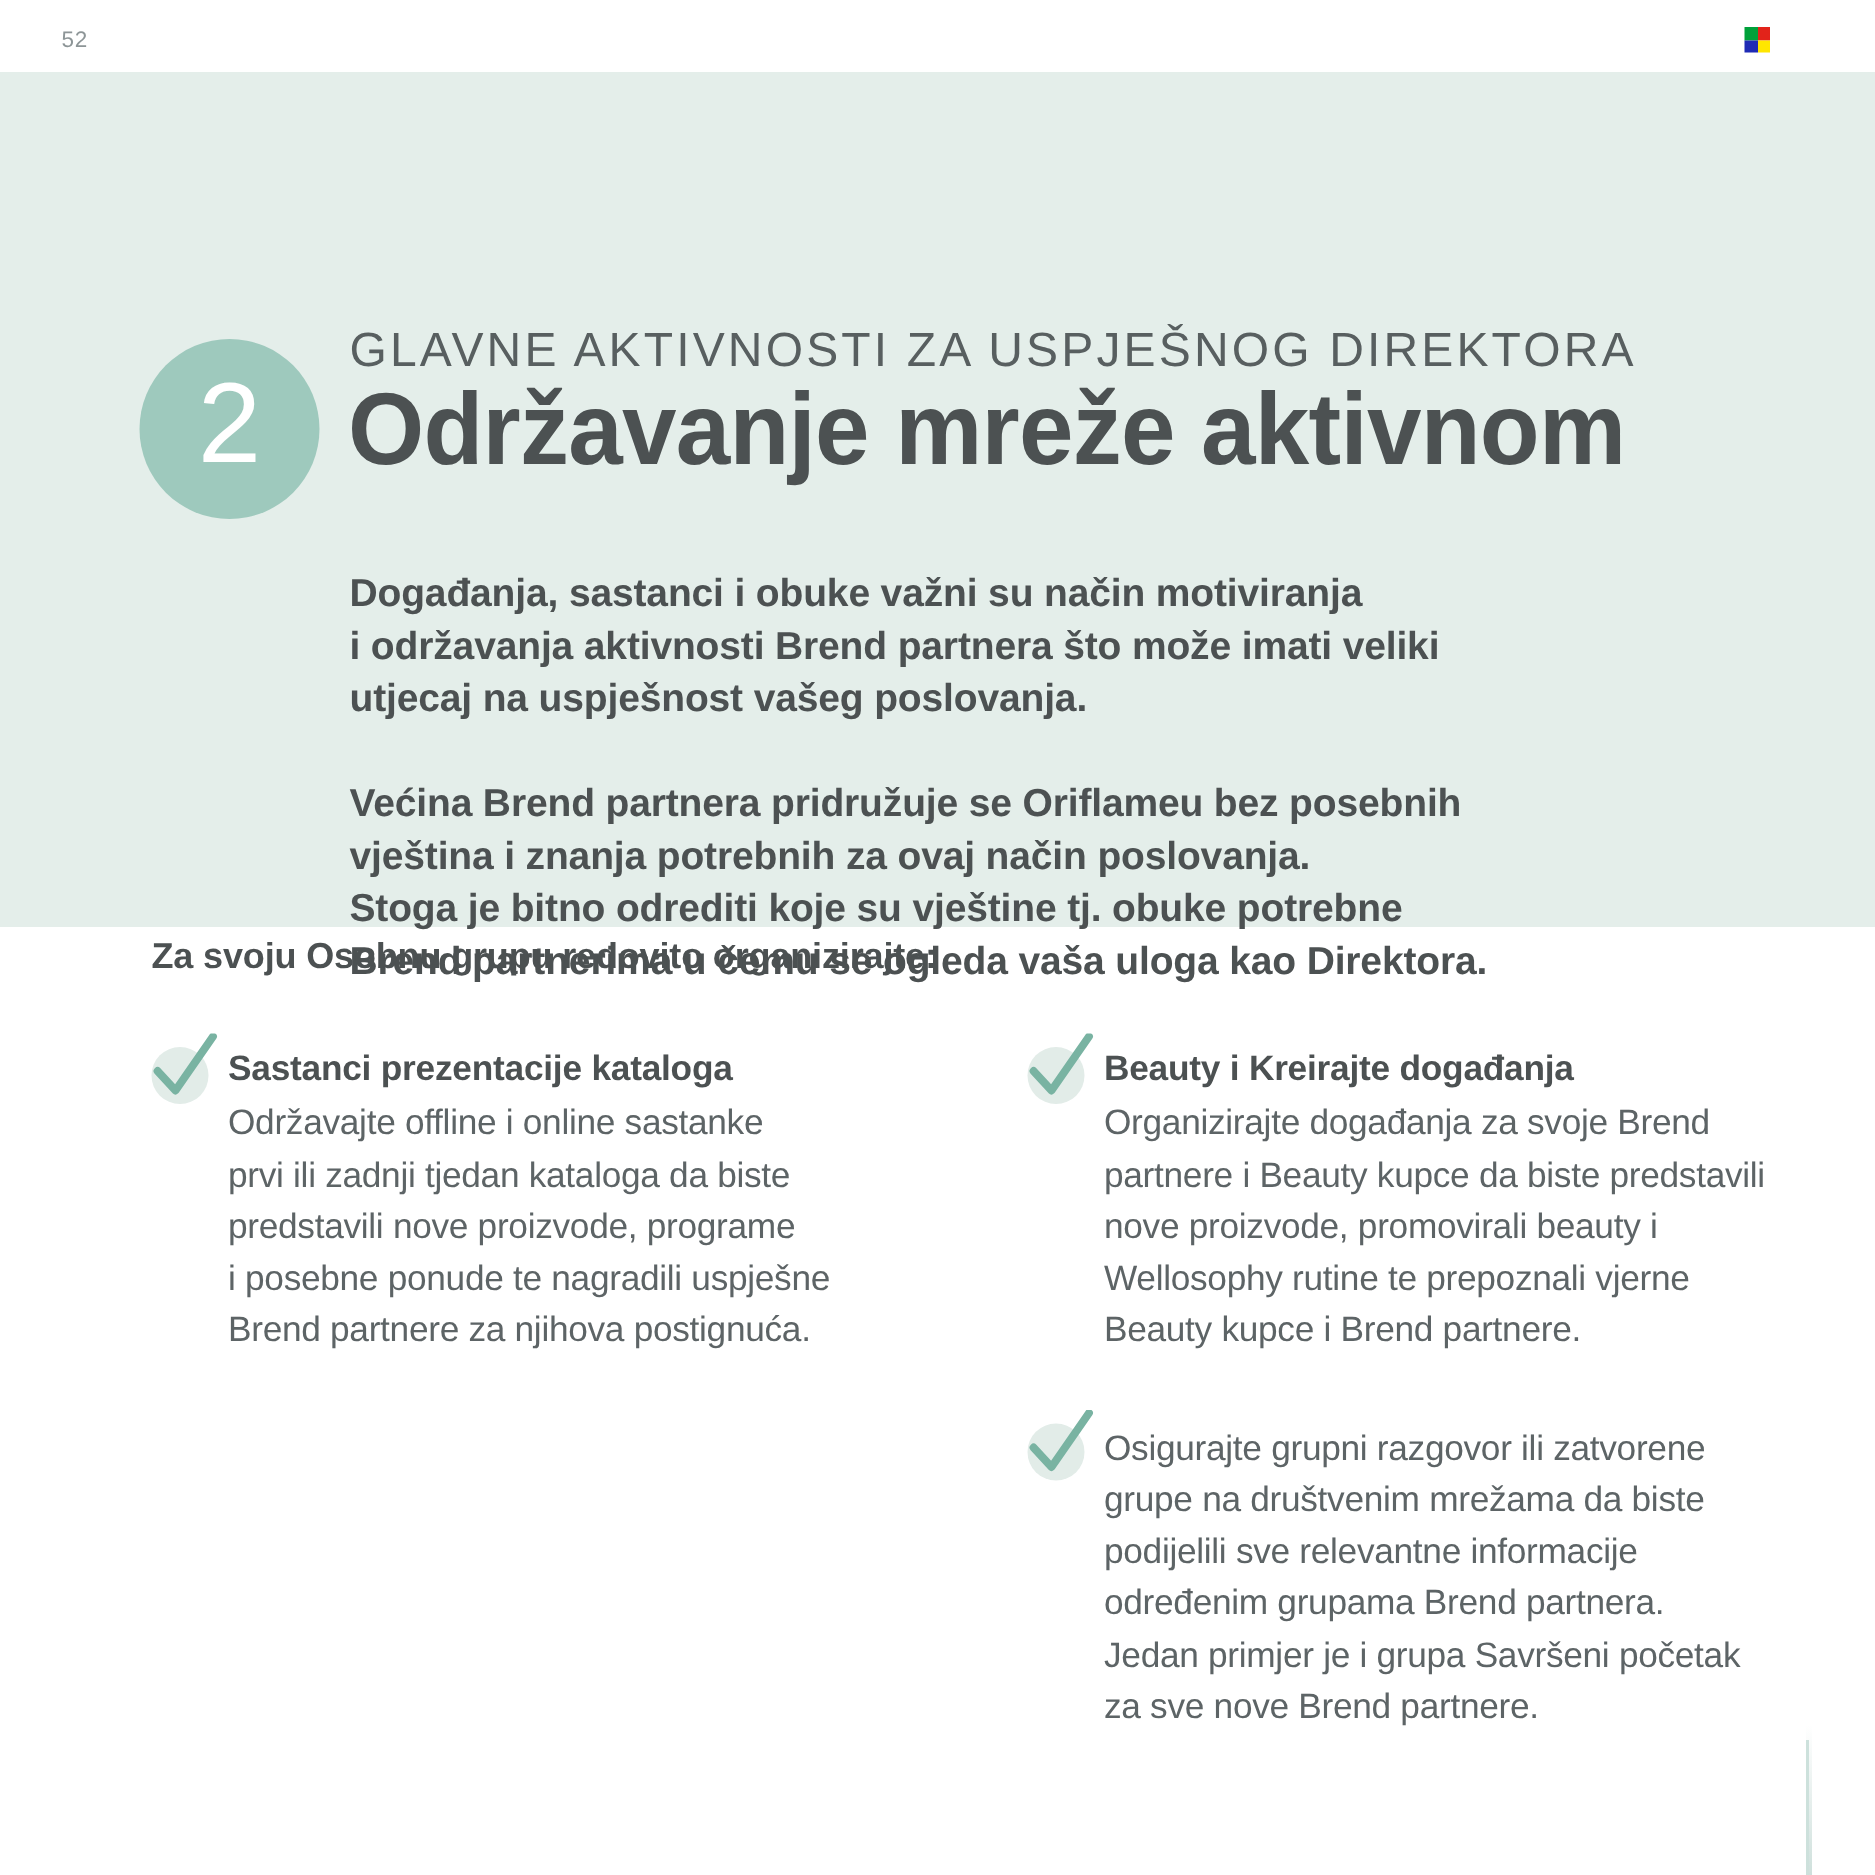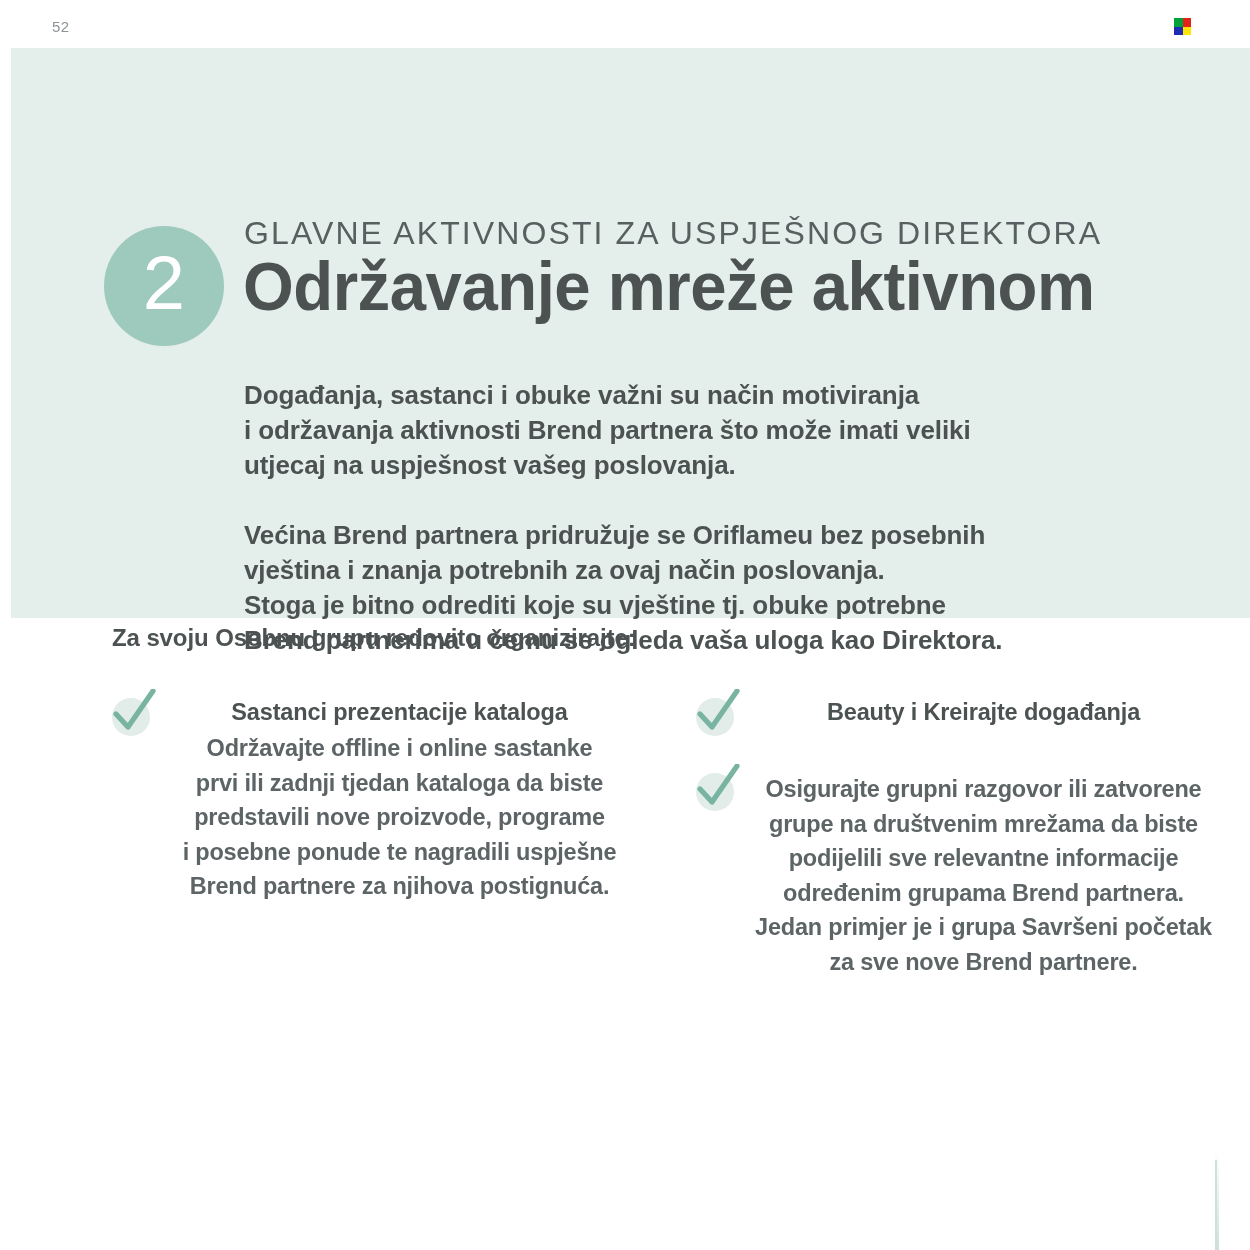--- a/index.html
+++ b/index.html
@@ -10,21 +10,20 @@
     background: #ffffff;
     font-family: "Liberation Sans", sans-serif;
     overflow: hidden;
   }
 
   .page {
     position: relative;
     width: 1208px;
     height: 1250px;
     background: #ffffff;
-    margin-left: 11px;
   }
 
   
   .page-number {
     position: absolute;
     left: 41px;
     top: 18px;
     font-size: 15px;
     color: #8d9597;
     letter-spacing: .5px;
@@ -152,21 +151,20 @@
     font-family: "Liberation Sans", sans-serif;
   }
 
   .cols {
     position: absolute;
     left: 99px;
     top: 697px;
     width: 1110px;
     display: flex;
     gap: 58px;
-    text-align: center;
   }
   .col { width: 526px; }
 
   .item { position: relative; padding-left: 53px; }
   .item + .item { margin-top: 44px; }
 
   .check {
     position: absolute;
     left: 0;
     top: -8px;
@@ -194,21 +192,21 @@
     font-size: 23.5px;
     font-weight: 700;
     color: #4c5152;
     line-height: 31px;
     letter-spacing: -0.15px;
     font-family: "Liberation Sans", sans-serif;
   }
   .item-body {
     margin-top: 3px;
     font-size: 23.5px;
-    font-weight: 700;
+    font-weight: 400;
     color: #5d6466;
     line-height: 34.5px;
     letter-spacing: -0.2px;
     white-space: pre-line;
     font-family: "Liberation Sans", sans-serif;
   }
 </style>
 </head>
 <body>
 
@@ -273,20 +271,25 @@
     <div class="col">
 
       <div class="item">
         <span class="check">
           <span class="disc"></span>
           <svg viewBox="0 0 48 48" xmlns="http://www.w3.org/2000/svg">
             <path d="M6 25 L18 38 L43 2" fill="none" stroke="#79b3a2" stroke-width="5.2" stroke-linecap="round" stroke-linejoin="round"></path>
           </svg>
         </span>
         <div class="item-title">Beauty i Kreirajte događanja</div>
+        <div class="item-body">Organizirajte događanja za svoje Brend
+partnere i Beauty kupce da biste predstavili
+nove proizvode, promovirali beauty i
+Wellosophy rutine te prepoznali vjerne
+Beauty kupce i Brend partnere.</div>
       </div>
 
       <div class="item">
         <span class="check">
           <span class="disc"></span>
           <svg viewBox="0 0 48 48" xmlns="http://www.w3.org/2000/svg">
             <path d="M6 25 L18 38 L43 2" fill="none" stroke="#79b3a2" stroke-width="5.2" stroke-linecap="round" stroke-linejoin="round"></path>
           </svg>
         </span>
         <div class="item-body">Osigurajte grupni razgovor ili zatvorene

